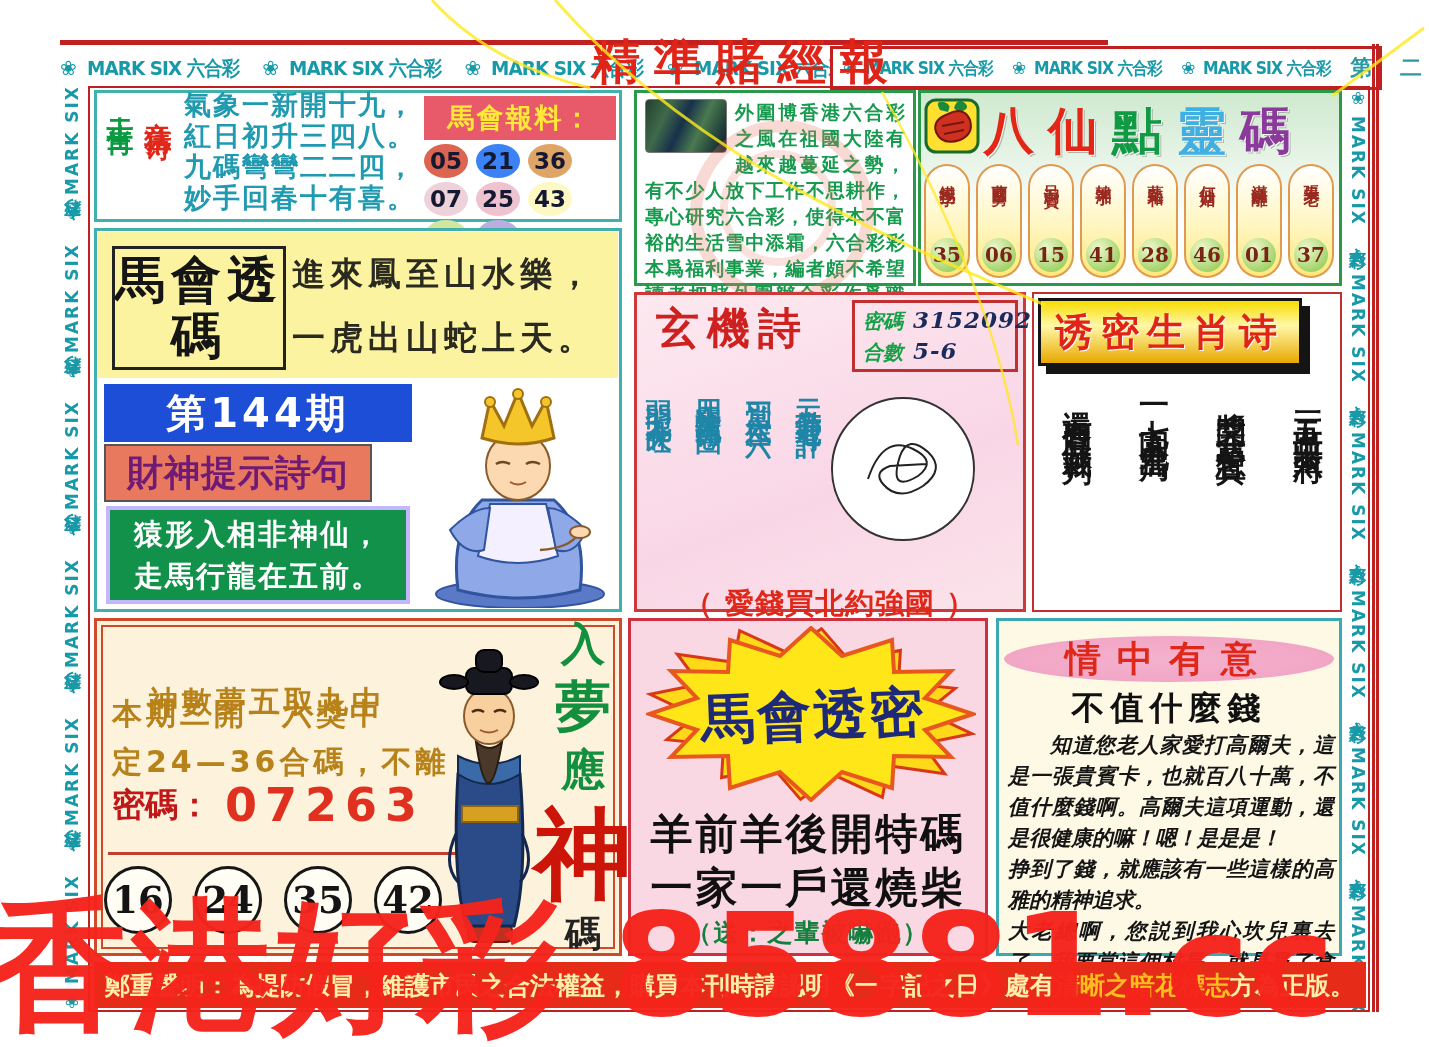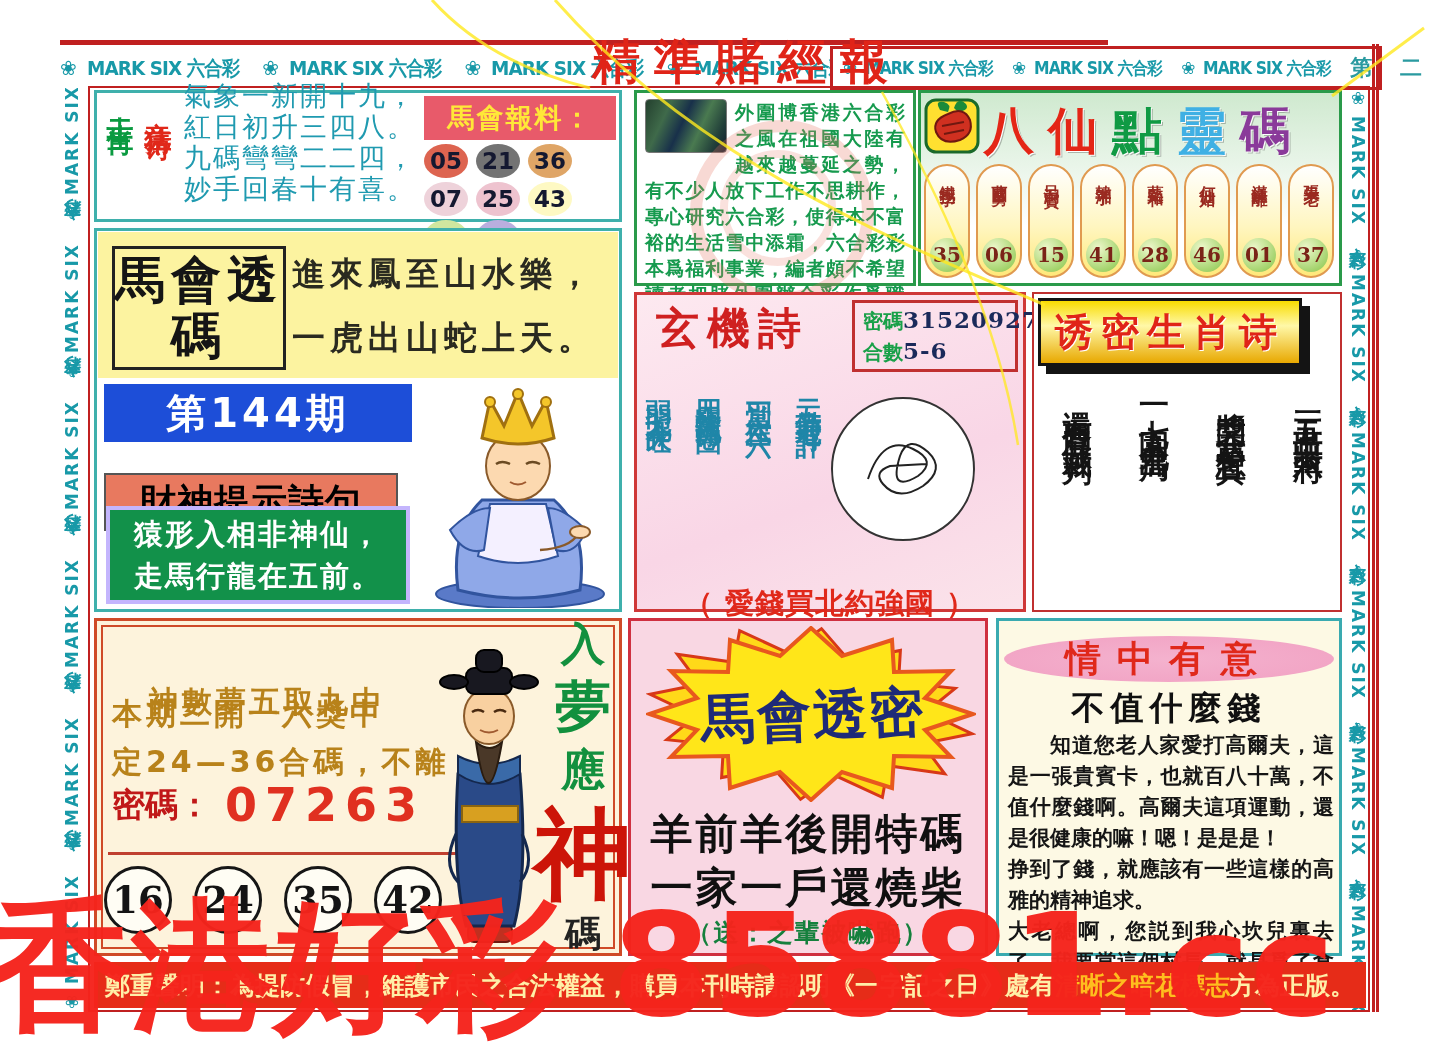--- a/index.html
+++ b/index.html
@@ -21,32 +21,32 @@
   .strip-right{left:1344px;top:88px;height:924px;writing-mode:vertical-rl;}
   .strip .brand{margin:6px 0;}
   .right-dbl{left:1372px;top:44px;width:7px;height:968px;border-left:3px solid #c02020;border-right:3px solid #c02020;box-sizing:border-box;}
   .main-frame{left:88px;top:86px;width:1282px;height:926px;border:2px solid #c02020;box-sizing:border-box;}
   
   .box{box-sizing:border-box;}
   
   .boxA{left:94px;top:90px;width:528px;height:132px;border:3px solid #3fb0ac;background:#fff;}
   .zlab1{left:102px;top:95px;height:124px;font-size:27px;font-weight:900;color:#0a9a40;letter-spacing:4px;}
   .zlab2{left:140px;top:100px;height:116px;font-size:27px;font-weight:900;color:#e0281a;letter-spacing:6px;}
-  .zpoem{left:184px;top:80px;width:238px;font-size:27px;font-weight:400;color:#1f9ab0;line-height:31px;letter-spacing:2px;white-space:nowrap;}
+  .zpoem{left:184px;top:89px;width:238px;font-size:27px;font-weight:700;color:#1f9ab0;line-height:31px;letter-spacing:2px;white-space:nowrap;}
   .report-hd{left:424px;top:96px;width:192px;height:44px;background:#e85a6a;color:#ffe838;font-size:27px;font-weight:900;display:flex;align-items:center;justify-content:center;letter-spacing:2px;}
   .balls{left:424px;top:144px;width:194px;display:flex;flex-wrap:wrap;gap:4px 8px;}
   .ball{width:44px;height:34px;border-radius:50%;display:flex;align-items:center;justify-content:center;font-size:23px;font-weight:900;color:#141830;}
   
   .boxB{left:94px;top:228px;width:528px;height:384px;border:3px solid #3fb0ac;background:#fff;}
   .yellow-area{left:98px;top:232px;width:520px;height:146px;background:#fcf3a0;}
   .touma-box{left:112px;top:246px;width:168px;height:118px;border:3px solid #222;display:flex;flex-wrap:wrap;align-items:center;justify-content:center;font-size:50px;font-weight:900;color:#151515;line-height:56px;letter-spacing:6px;text-align:center;}
   .touma-l1{left:292px;top:252px;font-size:33px;font-weight:900;color:#2a2a20;letter-spacing:5px;white-space:nowrap;}
   .touma-l2{left:292px;top:316px;font-size:33px;font-weight:900;color:#2a2a20;letter-spacing:5px;white-space:nowrap;}
   .issue-bar{left:104px;top:384px;width:308px;height:58px;background:#1d4ed8;color:#fff;font-size:40px;font-weight:900;display:flex;align-items:center;justify-content:center;letter-spacing:4px;}
-  .hint-bar{left:104px;top:444px;width:294px;height:58px;background:#e8795f;border:2px solid #555;box-sizing:border-box;color:#000000;font-size:36px;font-weight:900;display:flex;align-items:center;justify-content:center;letter-spacing:1px;margin-top:29px;}
+  .hint-bar{left:104px;top:444px;width:268px;height:58px;background:#e8795f;border:2px solid #555;box-sizing:border-box;color:#701a75;font-size:36px;font-weight:900;display:flex;align-items:center;justify-content:center;letter-spacing:1px;}
   .green-box{left:106px;top:506px;width:304px;height:98px;background:#12914a;border:4px solid #c4b5fd;box-sizing:border-box;color:#fff;font-size:29px;font-weight:900;display:flex;flex-direction:column;align-items:center;justify-content:center;line-height:42px;letter-spacing:2px;}
   
   .boxC{left:94px;top:618px;width:528px;height:338px;border:3px solid #cf4a28;background:#fdf3dc;box-shadow:inset 0 0 0 4px #fdf3dc,inset 0 0 0 6px #cf4a28;}
   .gold-l{font-size:30px;font-weight:900;color:#b8821a;letter-spacing:4px;white-space:nowrap;}
   .dream-code{left:112px;top:778px;display:flex;align-items:center;gap:14px;}
   .dream-code .lab{font-size:33px;font-weight:900;color:#c01818;}
   .dream-code .val{font-size:46px;font-weight:900;color:#e03020;letter-spacing:8px;}
   .dream-hr{left:108px;top:852px;width:412px;height:3px;background:#c04030;}
   .dream-balls{left:104px;top:866px;display:flex;gap:22px;}
   .dball{width:62px;height:62px;border:3px solid #161616;border-radius:50%;background:#fffdf4;display:flex;align-items:center;justify-content:center;font-family:"DejaVu Serif",serif;font-size:37px;font-weight:bold;color:#141414;}
@@ -56,21 +56,21 @@
   .boxD{left:634px;top:90px;width:282px;height:196px;border:3px solid #2a9a4a;background:#fff;padding:6px 8px;}
   .photo{float:left;width:80px;height:52px;margin:0 8px 4px 0;border:1px solid #777;border-radius:4px;background:linear-gradient(115deg,#24402e 0%,#3f6a4a 25%,#18304a 45%,#4a7a50 65%,#22403a 85%,#101e30 100%);}
   .article-p{margin:0;font-size:19px;font-weight:bold;color:#169a4e;line-height:26px;text-align:justify;}
   .sig{float:right;color:#109a44;}
   .jcc{left:690px;top:120px;width:160px;height:160px;border:12px solid rgba(230,120,100,.28);border-radius:50%;}
   .jcc::after{content:"";position:absolute;left:18px;top:18px;width:100px;height:100px;border:8px solid rgba(230,120,100,.22);border-radius:50%;}
   
   .boxE{left:634px;top:292px;width:392px;height:320px;border:3px solid #cf3838;background:linear-gradient(160deg,#fde9f0 0%,#f9d6e6 60%,#fbe3ea 100%);}
   .xj-title{left:656px;top:300px;font-size:43px;font-weight:900;color:#cf2020;letter-spacing:8px;}
   .code-box{left:852px;top:300px;width:166px;height:72px;border:3px solid #c03030;box-sizing:border-box;padding:3px 8px;display:flex;flex-direction:column;justify-content:center;gap:2px;}
-  .code-row{display:flex;align-items:baseline;white-space:nowrap;}
+  .code-row{display:flex;align-items:baseline;gap:10px;white-space:nowrap;font-style:italic;}
   .code-row .lab{font-size:20px;font-weight:900;color:#18a048;}
   .code-row .val{font-family:"DejaVu Serif",serif;font-size:23px;font-weight:bold;color:#1a2a5a;letter-spacing:1px;}
   .xj-poem{left:642px;top:380px;height:216px;display:flex;flex-direction:row-reverse;gap:15px;}
   .xj-poem div{writing-mode:vertical-rl;font-size:26px;font-weight:900;color:#1f86a8;letter-spacing:5px;}
   .scribble-circle{left:828px;top:394px;}
   .xj-note{left:640px;top:584px;width:380px;text-align:center;font-size:29px;font-weight:900;color:#e0281a;letter-spacing:1px;}
   
   .boxF{left:628px;top:618px;width:360px;height:338px;border:3px solid #cf3040;background:#f9d7e3;}
   .burst{left:646px;top:626px;}
   .burst-txt{left:678px;top:680px;width:270px;text-align:center;font-size:54px;font-weight:900;color:#1e2a78;letter-spacing:2px;transform:rotate(-2deg);white-space:nowrap;}
@@ -90,21 +90,21 @@
   .plaque-sh{left:1046px;top:306px;width:264px;height:68px;background:#141414;}
   .plaque{left:1038px;top:298px;width:264px;height:68px;border:3px solid #141414;box-sizing:border-box;background:linear-gradient(180deg,#f8dc00 0%,#fff8a8 40%,#e8a800 100%);display:flex;align-items:center;justify-content:center;font-size:38px;font-weight:900;color:#e02418;letter-spacing:8px;text-shadow:1px 1px 0 #fff;white-space:nowrap;}
   .sx-poem{left:1056px;top:388px;width:272px;height:214px;display:flex;flex-direction:row-reverse;justify-content:space-between;}
   .sx-poem div{writing-mode:vertical-rl;font-family:"DejaVu Serif",serif;font-size:30px;font-weight:bold;color:#141414;letter-spacing:7px;}
   
   .boxI{left:996px;top:618px;width:346px;height:338px;border:3px solid #3aaab0;background:#fdf9e4;}
   .q-ellipse{left:1004px;top:636px;width:330px;height:46px;background:radial-gradient(ellipse at center,#f4b2ce 0%,#f2a6c6 70%,#fdf9e4 100%);border-radius:50%;display:flex;align-items:center;justify-content:center;}
   .q-ellipse span{font-size:36px;font-weight:900;color:#e0281a;letter-spacing:16px;}
   .q-sub{left:1004px;top:686px;width:330px;text-align:center;font-size:33px;font-weight:900;color:#101010;letter-spacing:6px;}
   .q-text{left:1008px;top:730px;width:326px;font-size:21px;font-weight:bold;color:#151515;line-height:31px;text-align:justify;}
-  .q-text p{margin:0;}
+  .q-text p{margin:0;font-style:italic;}
   .q-text p.ind{text-indent:2em;}
   
   .footer-bar{left:94px;top:962px;width:1272px;height:46px;background:#e62c18;display:flex;align-items:center;justify-content:center;font-size:25px;font-weight:900;white-space:nowrap;}
   .footer-bar .f1{color:#ffefa8;}
   .footer-bar .f2{color:#ffbe1e;}
   
   .watermark{left:-12px;top:872px;width:1445px;font-size:142px;font-weight:900;color:#f5241c;letter-spacing:0px;white-space:nowrap;z-index:60;transform:scaleX(1.01);transform-origin:left;opacity:.97;}
   .scratch{left:0;top:0;z-index:40;pointer-events:none;}
   .seated-svg{left:420px;top:380px;}
   .official-svg{left:428px;top:624px;}
@@ -149,21 +149,21 @@
   <div class="abs v zlab2">竞猜诗</div>
   <div class="abs zpoem">
     <div>氣象一新開十九，</div>
     <div>紅日初升三四八。</div>
     <div>九碼彎彎二二四，</div>
     <div>妙手回春十有喜。</div>
   </div>
   <div class="abs report-hd">馬會報料：</div>
   <div class="abs balls">
     <div class="ball" style="background: rgb(221, 100, 80);">05</div>
-    <div class="ball" style="background: #737373;">21</div>
+    <div class="ball" style="background: #3b82f6;">21</div>
     <div class="ball" style="background: rgb(223, 165, 102);">36</div>
     <div class="ball" style="background: rgb(238, 210, 218);">07</div>
     <div class="ball" style="background: rgb(238, 195, 207);">25</div>
     <div class="ball" style="background: #fef9c3;">43</div>
     <div class="ball" style="background: rgb(207, 231, 159);">12</div>
     <div class="ball" style="background: rgb(185, 174, 222);">28</div>
   </div>
 
   <div class="abs box boxB"></div>
   <div class="abs yellow-area"></div>

